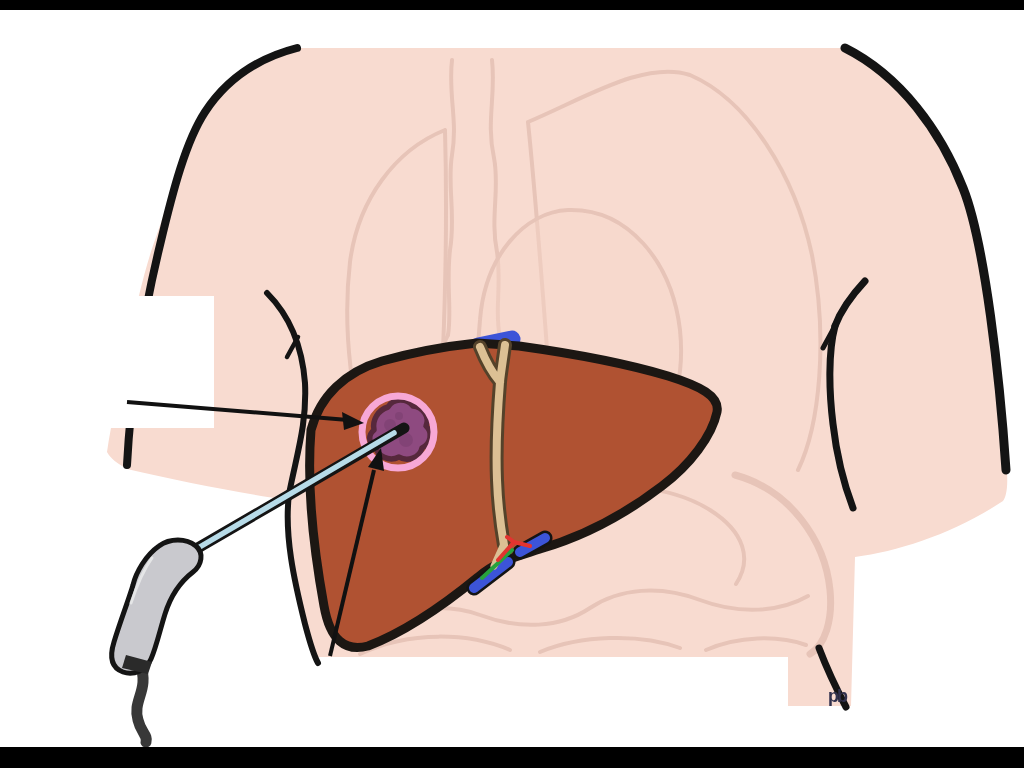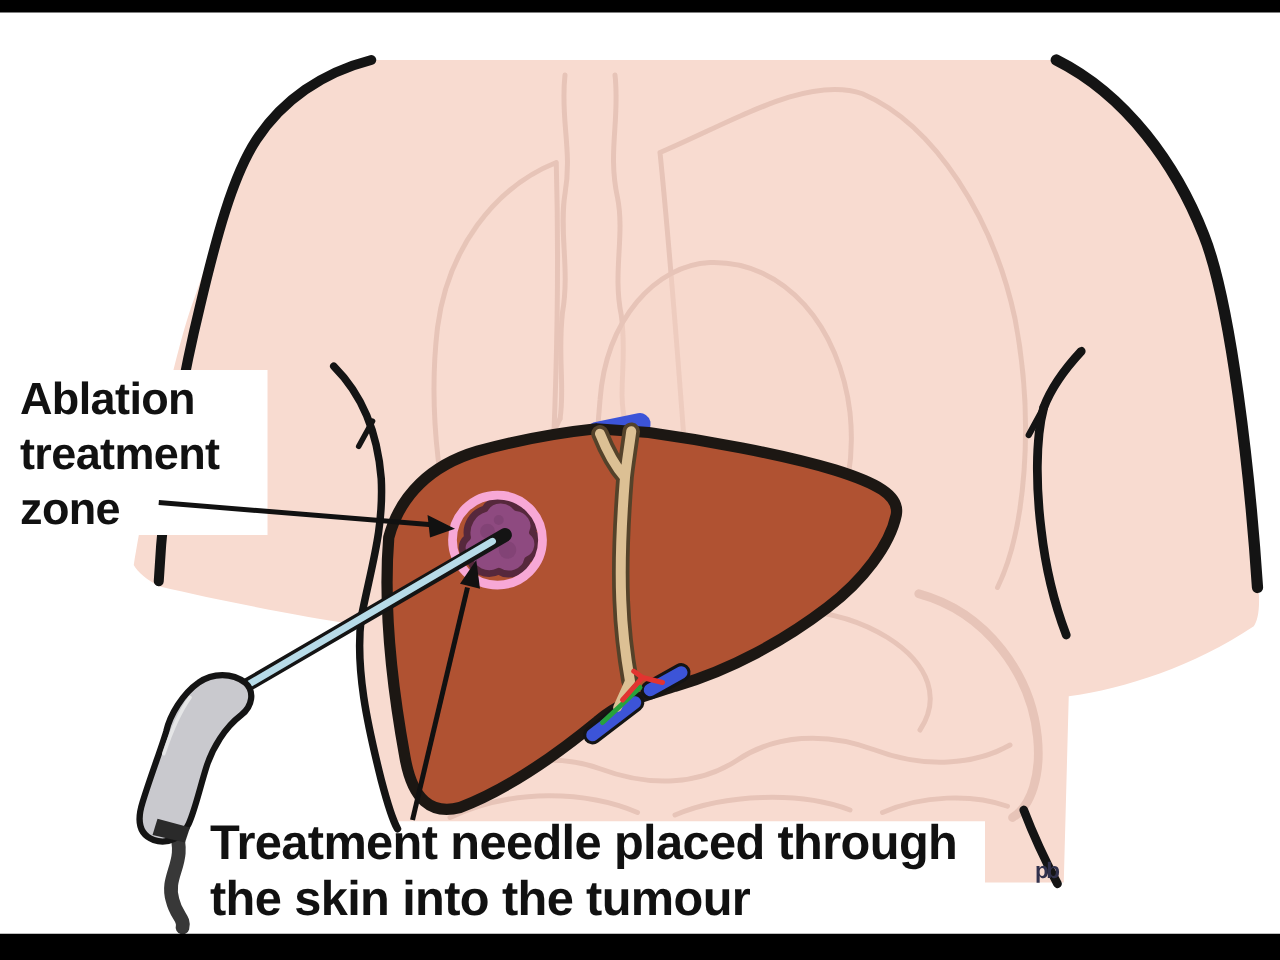--- a/index.html
+++ b/index.html
@@ -142,20 +142,15 @@
       <path stroke="#111" stroke-width="4" fill="none" d="M 127,402 L 348,420"></path>
       <polygon fill="#111" points="364,423 342,412 344,430"></polygon>
       <path stroke="#111" stroke-width="4" fill="none" d="M 330,656 L 374,470"></path>
       <polygon fill="#111" points="381,448 384,471 368,467"></polygon>
     </g>
   </svg>
 
   <div id="bar-top" class="bar"></div>
   <div id="bar-bottom" class="bar"></div>
 
-  <div id="label-ablation" class="caption">Ablation
-treatment
-zone</div>
-  <div id="label-needle" class="caption">Treatment needle placed through
-the skin into the tumour</div>
   <div id="logo-pb">pb</div>
 
 </div>
 
 </body></html>

